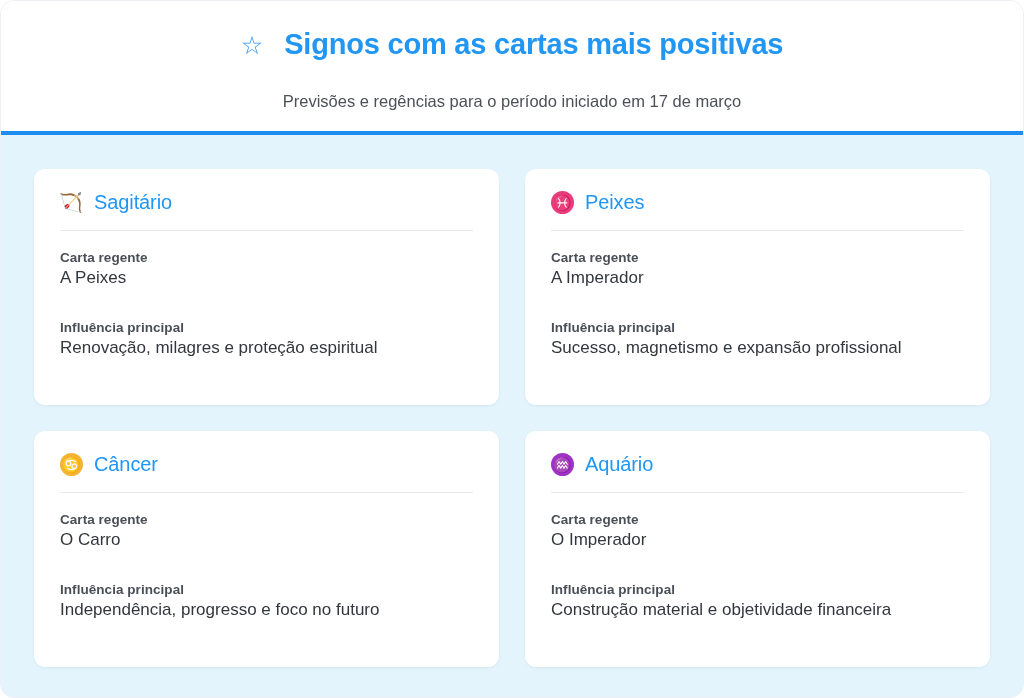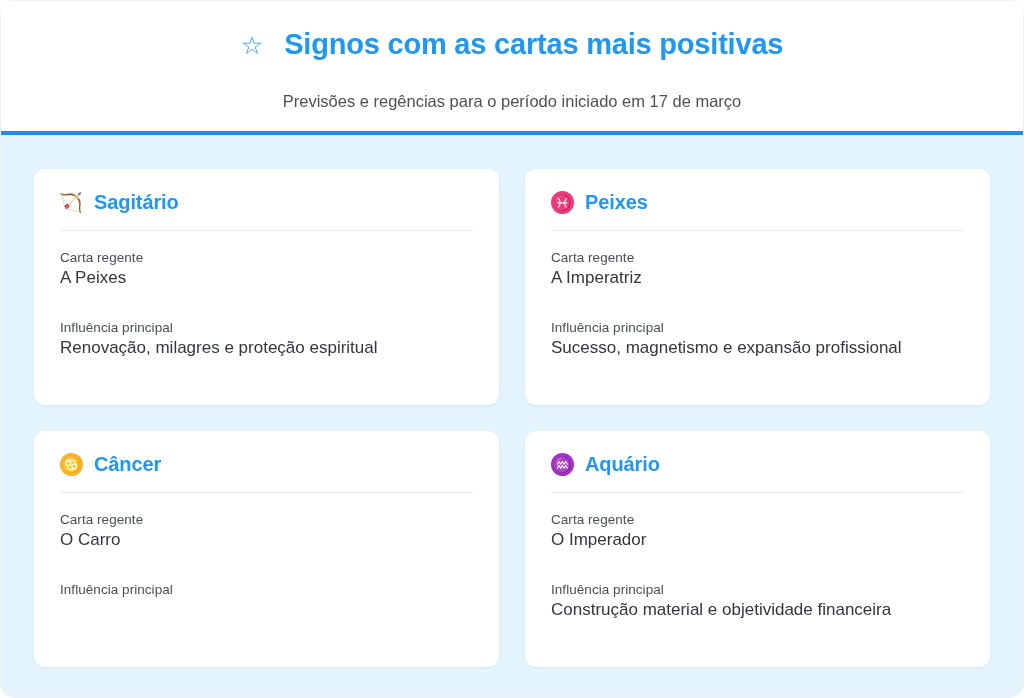--- a/index.html
+++ b/index.html
@@ -95,34 +95,34 @@
 
   .card-header {
     display: flex;
     align-items: center;
     gap: 11px;
     padding-bottom: 16px;
   }
 
   .sign-name {
     font-size: 20px;
-    font-weight: bold;
+    font-weight: normal;
     color: #2196f3;
     letter-spacing: -0.1px;
   }
 
   .card-divider {
     height: 1px;
     background: #e8eaed;
     margin-bottom: 19px;
   }
 
   .field-label {
     font-size: 13.5px;
-    font-weight: normal;
+    font-weight: bold;
     color: #4a4f57;
     letter-spacing: 0.05px;
   }
 
   .field-value {
     font-size: 17px;
     color: #33373d;
     margin-top: 3px;
   }
 
@@ -188,40 +188,41 @@
       </div>
 
       <div class="card">
         <div class="card-header">
           <span class="zodiac-badge" style="background:#e83d7a">♓</span>
           <span class="sign-name">Peixes</span>
         </div>
         <div class="card-divider"></div>
         <div class="field-block">
           <div class="field-label">Carta regente</div>
-          <div class="field-value">A Imperatriz</div>
+          <div class="field-value">A Imperador</div>
         </div>
         <div class="field-block">
           <div class="field-label">Influência principal</div>
           <div class="field-value">Sucesso, magnetismo e expansão profissional</div>
         </div>
       </div>
 
       <div class="card">
         <div class="card-header">
           <span class="zodiac-badge" style="background:#f3b333">♋</span>
           <span class="sign-name">Câncer</span>
         </div>
         <div class="card-divider"></div>
         <div class="field-block">
           <div class="field-label">Carta regente</div>
           <div class="field-value">O Carro</div>
         </div>
         <div class="field-block">
           <div class="field-label">Influência principal</div>
+          <div class="field-value">Independência, progresso e foco no futuro</div>
         </div>
       </div>
 
       <div class="card">
         <div class="card-header">
           <span class="zodiac-badge" style="background:#a033c6">♒</span>
           <span class="sign-name">Aquário</span>
         </div>
         <div class="card-divider"></div>
         <div class="field-block">

